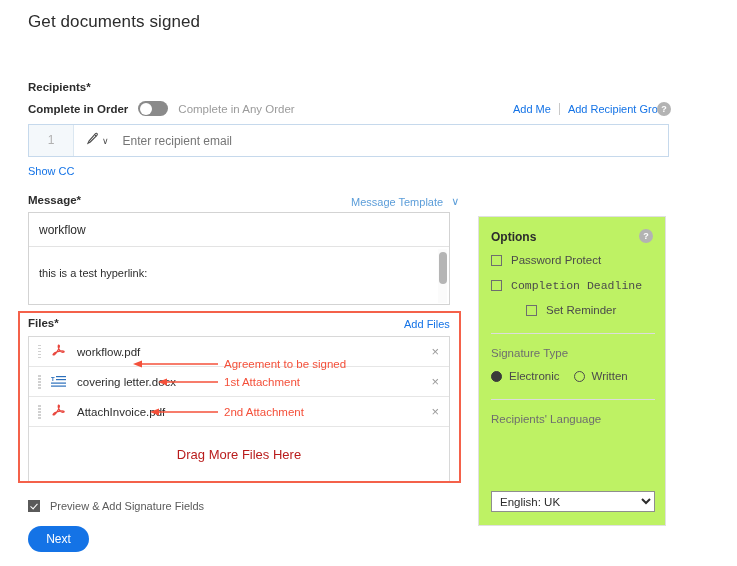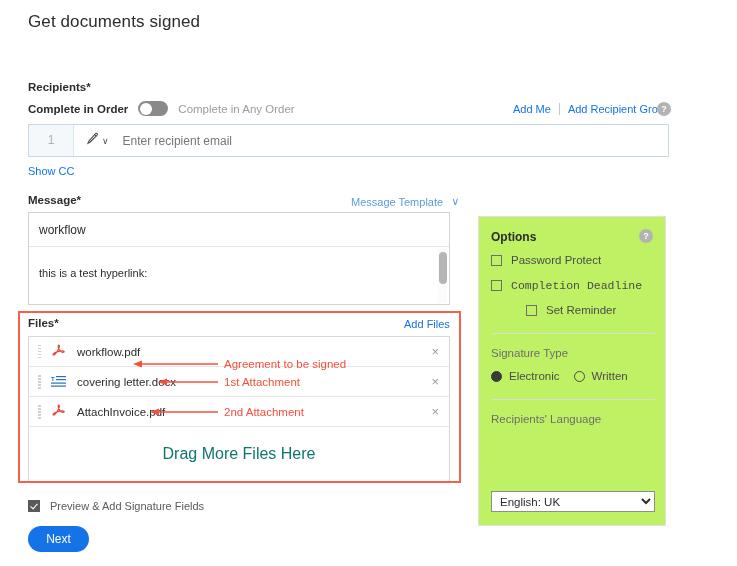--- a/index.html
+++ b/index.html
@@ -235,22 +235,22 @@
     position: absolute;
     right: 10px;
     font-size: 13px;
     color: #9a9a9a;
     cursor: pointer;
     line-height: 1;
   }
   .drop-zone {
     height: 54px;
     display: flex; align-items: center; justify-content: center;
-    font-size: 16px;
-    color: #0f766e;
+    font-size: 13px;
+    color: #b91c1c;
     background: #ffffff;
   }
 
   
   .annot {
     position: absolute;
     display: flex; align-items: center;
     pointer-events: none;
   }
   .annot-text {

